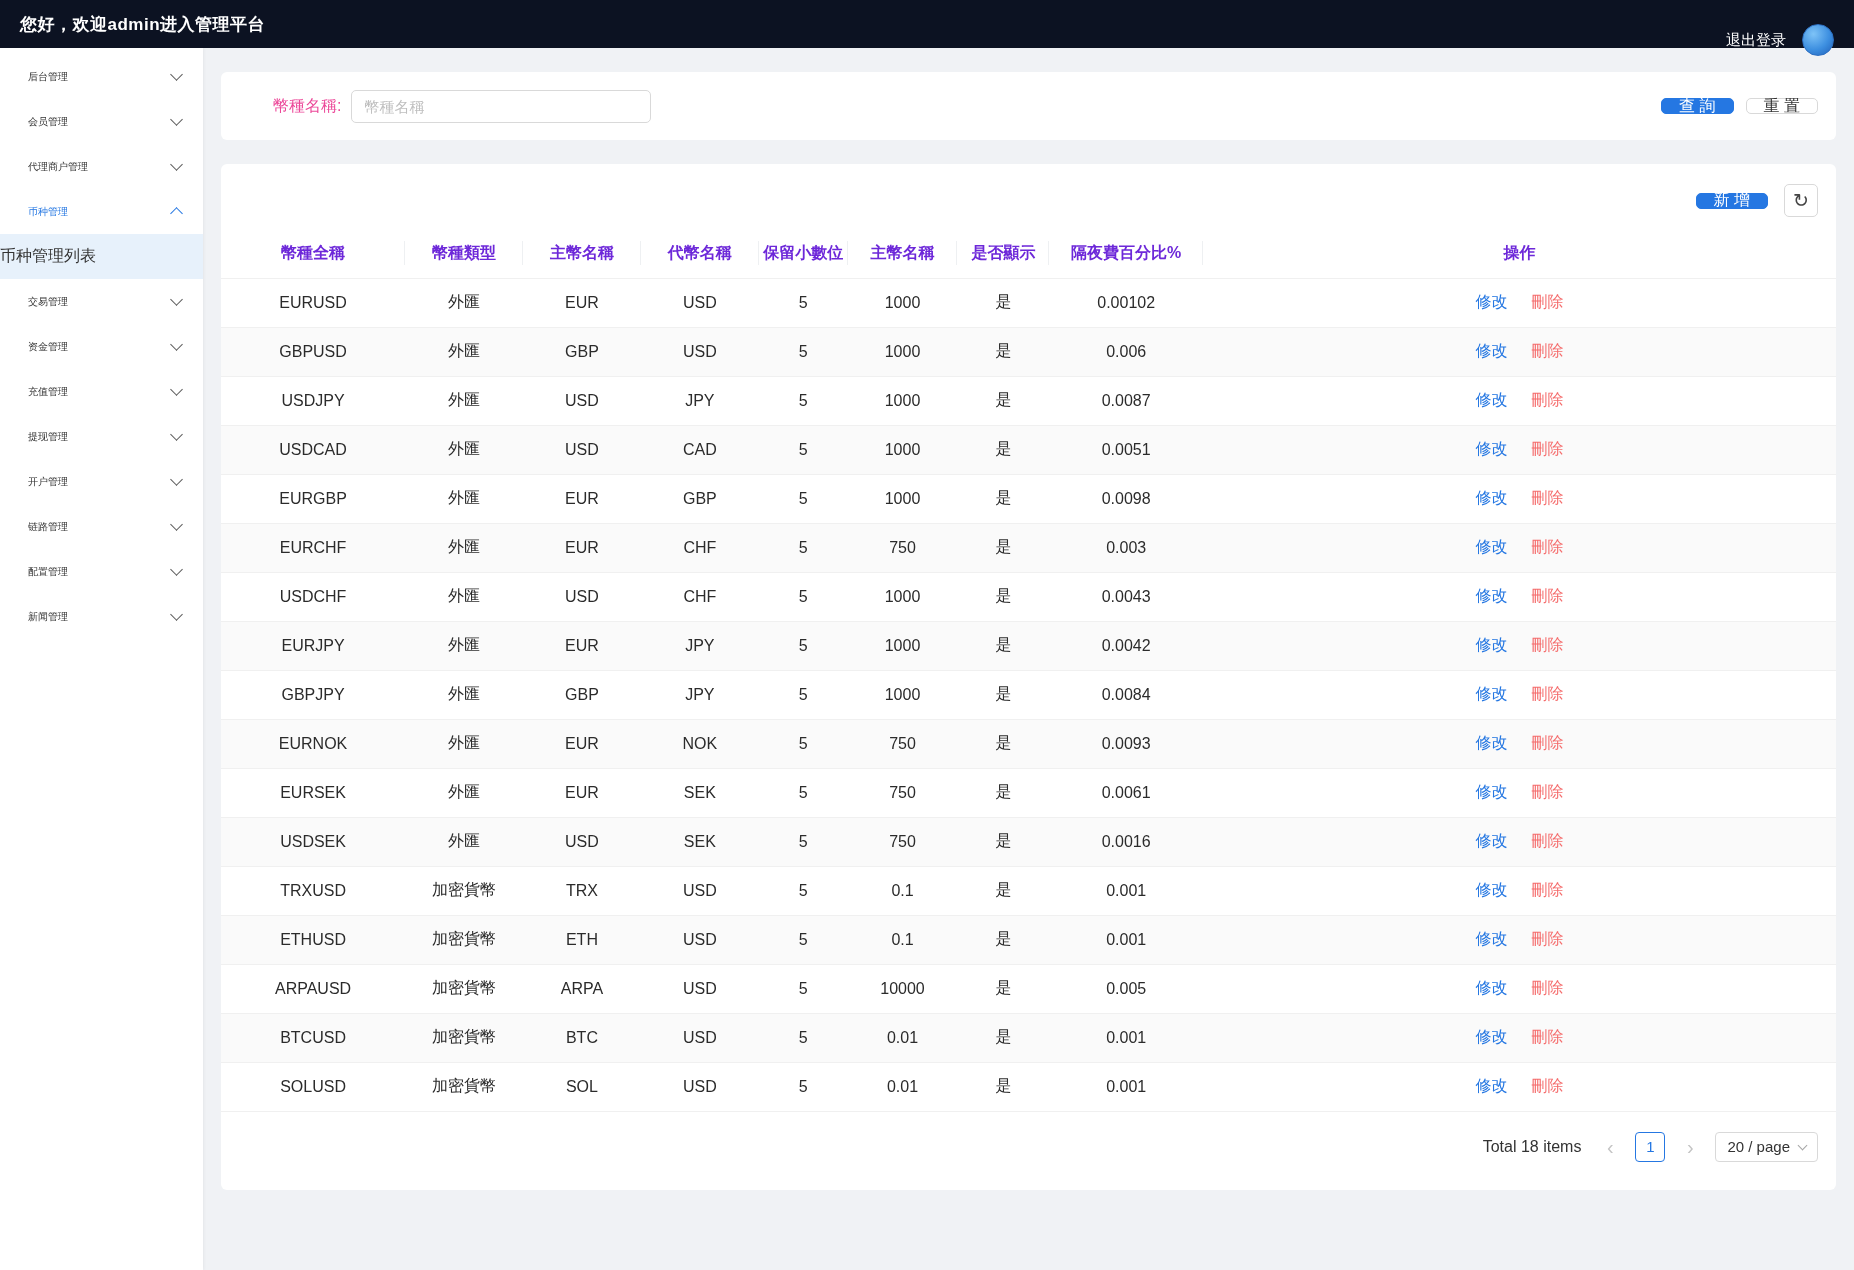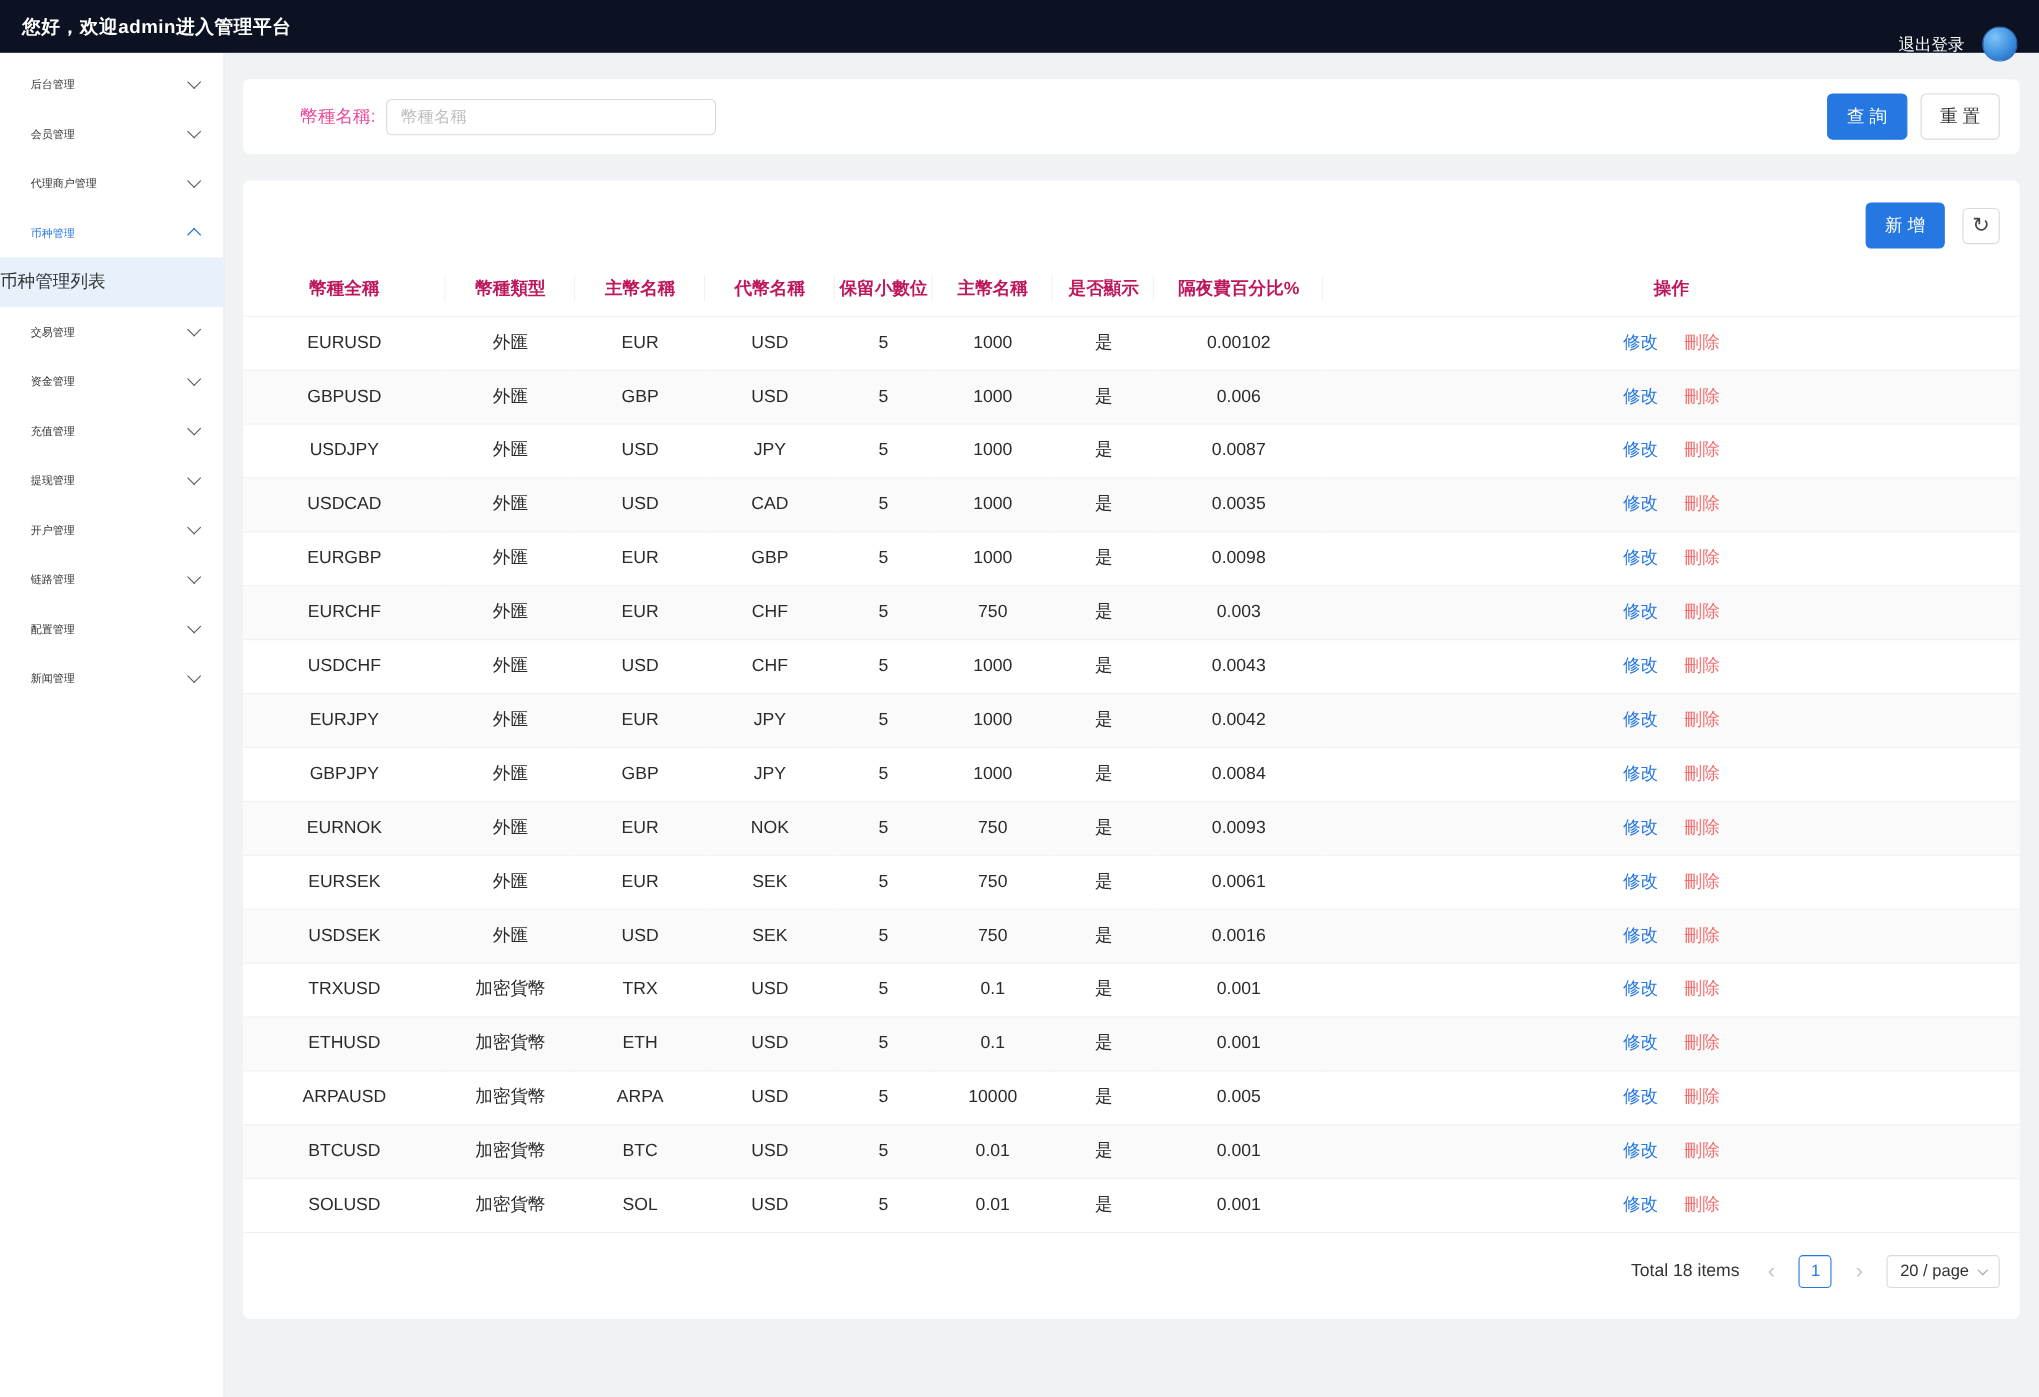--- a/index.html
+++ b/index.html
@@ -65,40 +65,40 @@
   }
   .search-label{font-size:16px;color:#ec4899;margin-right:10px;white-space:nowrap;}
   .search-input{
     width:300px;height:33px;border:1px solid #d9d9d9;border-radius:5px;
     padding:0 12px;font-size:15px;color:#333;outline:none;
     font-family:inherit;background:#fff;
   }
   .search-input::placeholder{color:#bfbfbf;}
   .search-actions{margin-left:auto;display:flex;gap:12px;}
   .btn{
-    height:42px;padding:0 17px;border-radius:5px;font-size:16px;cursor:pointer;
+    height:16px;padding:0 17px;border-radius:5px;font-size:16px;cursor:pointer;
     border:1px solid transparent;font-family:inherit;white-space:nowrap;
     display:inline-flex;align-items:center;justify-content:center;
   }
   .btn-primary{background:var(--primary);border-color:var(--primary);color:#fff;}
   .btn-default{background:#fff;border-color:#d9d9d9;color:#333;}
   
   .table-card{padding-bottom:2px;}
   .toolbar{
     display:flex;justify-content:flex-end;align-items:center;gap:16px;
     padding:20px 18px 12px;
   }
   .icon-btn{
     width:34px;height:33px;border:1px solid #d9d9d9;border-radius:5px;background:#fff;
     display:flex;align-items:center;justify-content:center;
     font-size:19px;color:#444;cursor:pointer;line-height:1;
   }
   .data-table{width:100%;border-collapse:collapse;table-layout:fixed;}
   .data-table th{
-    font-weight:bold;font-size:16px;color:#be185d;height:49px;
+    font-weight:bold;font-size:16px;color:#6d28d9;height:49px;
     text-align:center;border-bottom:1px solid #f0f0f0;position:relative;
     white-space:nowrap;overflow:hidden;
   }
   .data-table th:not(:last-child)::after{
     content:"";position:absolute;right:0;top:50%;transform:translateY(-50%);
     width:1px;height:1.5em;background:#eef0f2;
   }
   .data-table td{
     font-size:16px;color:#2b2b2b;height:49px;text-align:center;
     border-bottom:1px solid #f0f0f0;white-space:nowrap;overflow:hidden;
@@ -276,21 +276,21 @@
             <td class="op-cell"><a class="link link-edit">修改</a><a class="link link-delete">刪除</a></td>
           </tr>
           <tr>
             <td>USDCAD</td>
             <td>外匯</td>
             <td>USD</td>
             <td>CAD</td>
             <td>5</td>
             <td>1000</td>
             <td class="cell-show">是</td>
-            <td>0.0035</td>
+            <td>0.0051</td>
             <td class="op-cell"><a class="link link-edit">修改</a><a class="link link-delete">刪除</a></td>
           </tr>
           <tr>
             <td>EURGBP</td>
             <td>外匯</td>
             <td>EUR</td>
             <td>GBP</td>
             <td>5</td>
             <td>1000</td>
             <td class="cell-show">是</td>

